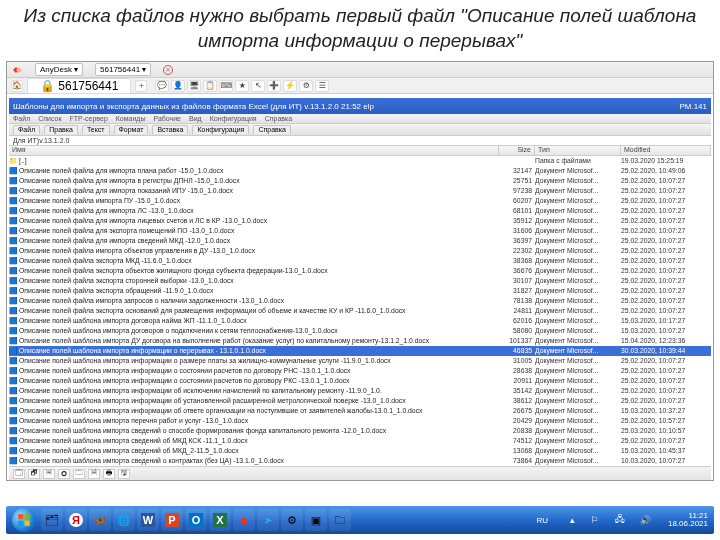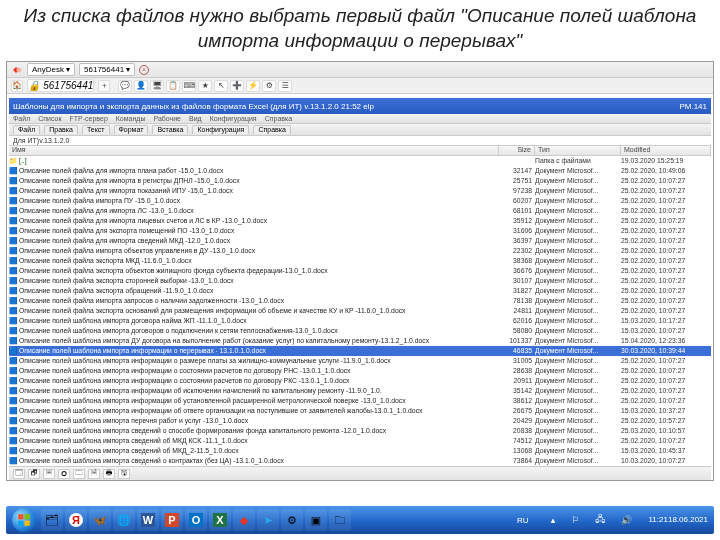--- a/index.html
+++ b/index.html
@@ -3,28 +3,28 @@
 <meta charset="utf-8">
 <style>
   * { margin:0; padding:0; box-sizing:border-box; }
   body { font-family: Tahoma, Verdana, sans-serif; background:#fff; width:720px; height:540px; overflow:hidden; position:relative; }
 
   .instruction { text-align:center; font-size:19px; font-style:italic; padding:4px 20px 8px; color:#222; line-height:1.3; }
 
   .screenshot { border:1px solid #999; margin:0 6px; }
 
   
-  .anydesk-bar { height:16px; background:linear-gradient(#f2f2f2,#e6e6e6); display:flex; align-items:center; gap:4px; padding:0 4px; border-bottom:1px solid #ccc; font-size:8px;}
+  .anydesk-bar { height:16px; background:linear-gradient(#f2f2f2,#e6e6e6); display:flex; align-items:center; gap:12px; padding:0 4px; border-bottom:1px solid #ccc; font-size:8px;}
   .anydesk-drop { display:flex; align-items:center; gap:2px; padding:1px 4px; border:1px solid #c0c0c0; border-radius:2px; background:#fff;}
   .anydesk-x { width:10px; height:10px; border-radius:50%; border:1px solid #b55; text-align:center; line-height:8px; font-size:7px; color:#b55;}
   .logo-red { width:12px; height:12px; fill:#ee3322; }
 
   .chrome-tab-row { height:16px; background:#f0f0f0; display:flex; align-items:center; padding:0 4px; gap:4px; border-bottom:1px solid #ccc; }
   .tiny-btn { width:12px; height:12px; display:flex; align-items:center; justify-content:center; font-size:8px; color:#444; border:1px solid #ddd; border-radius:2px; background:#fcfcfc; }
-  .tab-id    { font-size:10px; background:#fff; border:1px solid #ddd; border-radius:2px; padding:0 0;font-style:italic; }
+  .tab-id    { font-size:12px; background:#fff; border:1px solid #ddd; border-radius:2px; padding:0 12px; }
   .tab-lock  { width:10px; height:10px; color:#e69b00; }
   .toolbox   { display:flex; gap:2px; margin-left:4px;}
   .toolbox .tiny-btn { width:14px; }
 
   
   .app-win { margin:4px 2px 0; }
   .titlebar { background:linear-gradient(#3a6fd8,#2a5cc0); color:#fff; font-size:8px; padding:1px 4px; display:flex; justify-content:space-between; align-items:center; height:16px;}
   .gray-menu { background:linear-gradient(#f4f4f4,#e2e2e2); font-size:7px; padding:1px 4px; color:#555; border-bottom:1px solid #ccc; height:10px; display:flex; gap:8px;}
   .gray-tabs { background:linear-gradient(#f4f4f4,#e2e2e2); font-size:7px; padding:1px 4px; height:12px; border-bottom:1px solid #ccc; display:flex; gap:4px;}
   .gray-tabs span { padding:0 4px; border:1px solid #c7c7c7; border-bottom:none; border-radius:2px 2px 0 0; background:#efefef;}
@@ -47,21 +47,21 @@
   .file-row.sel .nm, .file-row.sel .sz, .file-row.sel .tp, .file-row.sel .md, .file-row.sel .ic { color:#fff;}
   .file-row.up .nm { color:#004400; }
 
   
   .taskbar { position:absolute; left:6px; right:6px; bottom:6px; height:28px; background:linear-gradient(#4a95e8,#1f62c4 60%,#174a99); display:flex; align-items:center; padding:0 2px; border-radius:2px;}
   .start-orb { width:24px; height:24px; border-radius:50%; background:radial-gradient(circle at 35% 35%, #9be0ff, #1f7dd6 60%, #0b4a90); display:flex; align-items:center; justify-content:center; margin:0 4px;}
   .start-orb svg { width:14px; height:14px;}
   .tb-btn { width:22px; height:22px; margin:0 1px; border-radius:2px; display:flex; align-items:center; justify-content:center; background:rgba(255,255,255,0.08); }
   .tb-btn svg, .tb-btn span { width:14px; height:14px; font-size:11px; line-height:14px; text-align:center; }
   .tray { margin-left:auto; display:flex; align-items:center; gap:16px; color:#fff; font-size:8px; padding-right:4px;}
-  .tray .stack { display:flex; flex-direction:row; align-items:flex-end; line-height:8px;}
+  .tray .stack { display:flex; flex-direction:column; align-items:flex-end; line-height:8px;}
   .tray .ic { font-size:9px; }
   .lang { color:#fff; font-size:8px; margin-right:6px; }
 
   
   .quicklaunch { height:14px; background:linear-gradient(#f4f4f4,#e4e4e4); display:flex; align-items:center; gap:3px; padding:0 4px; border-top:1px solid #ccc;}
   .quicklaunch .q { width:12px; height:10px; background:#fff; border:1px solid #ccc; font-size:7px; display:flex; align-items:center; justify-content:center;}
 </style>
 </head>
 <body>
 

